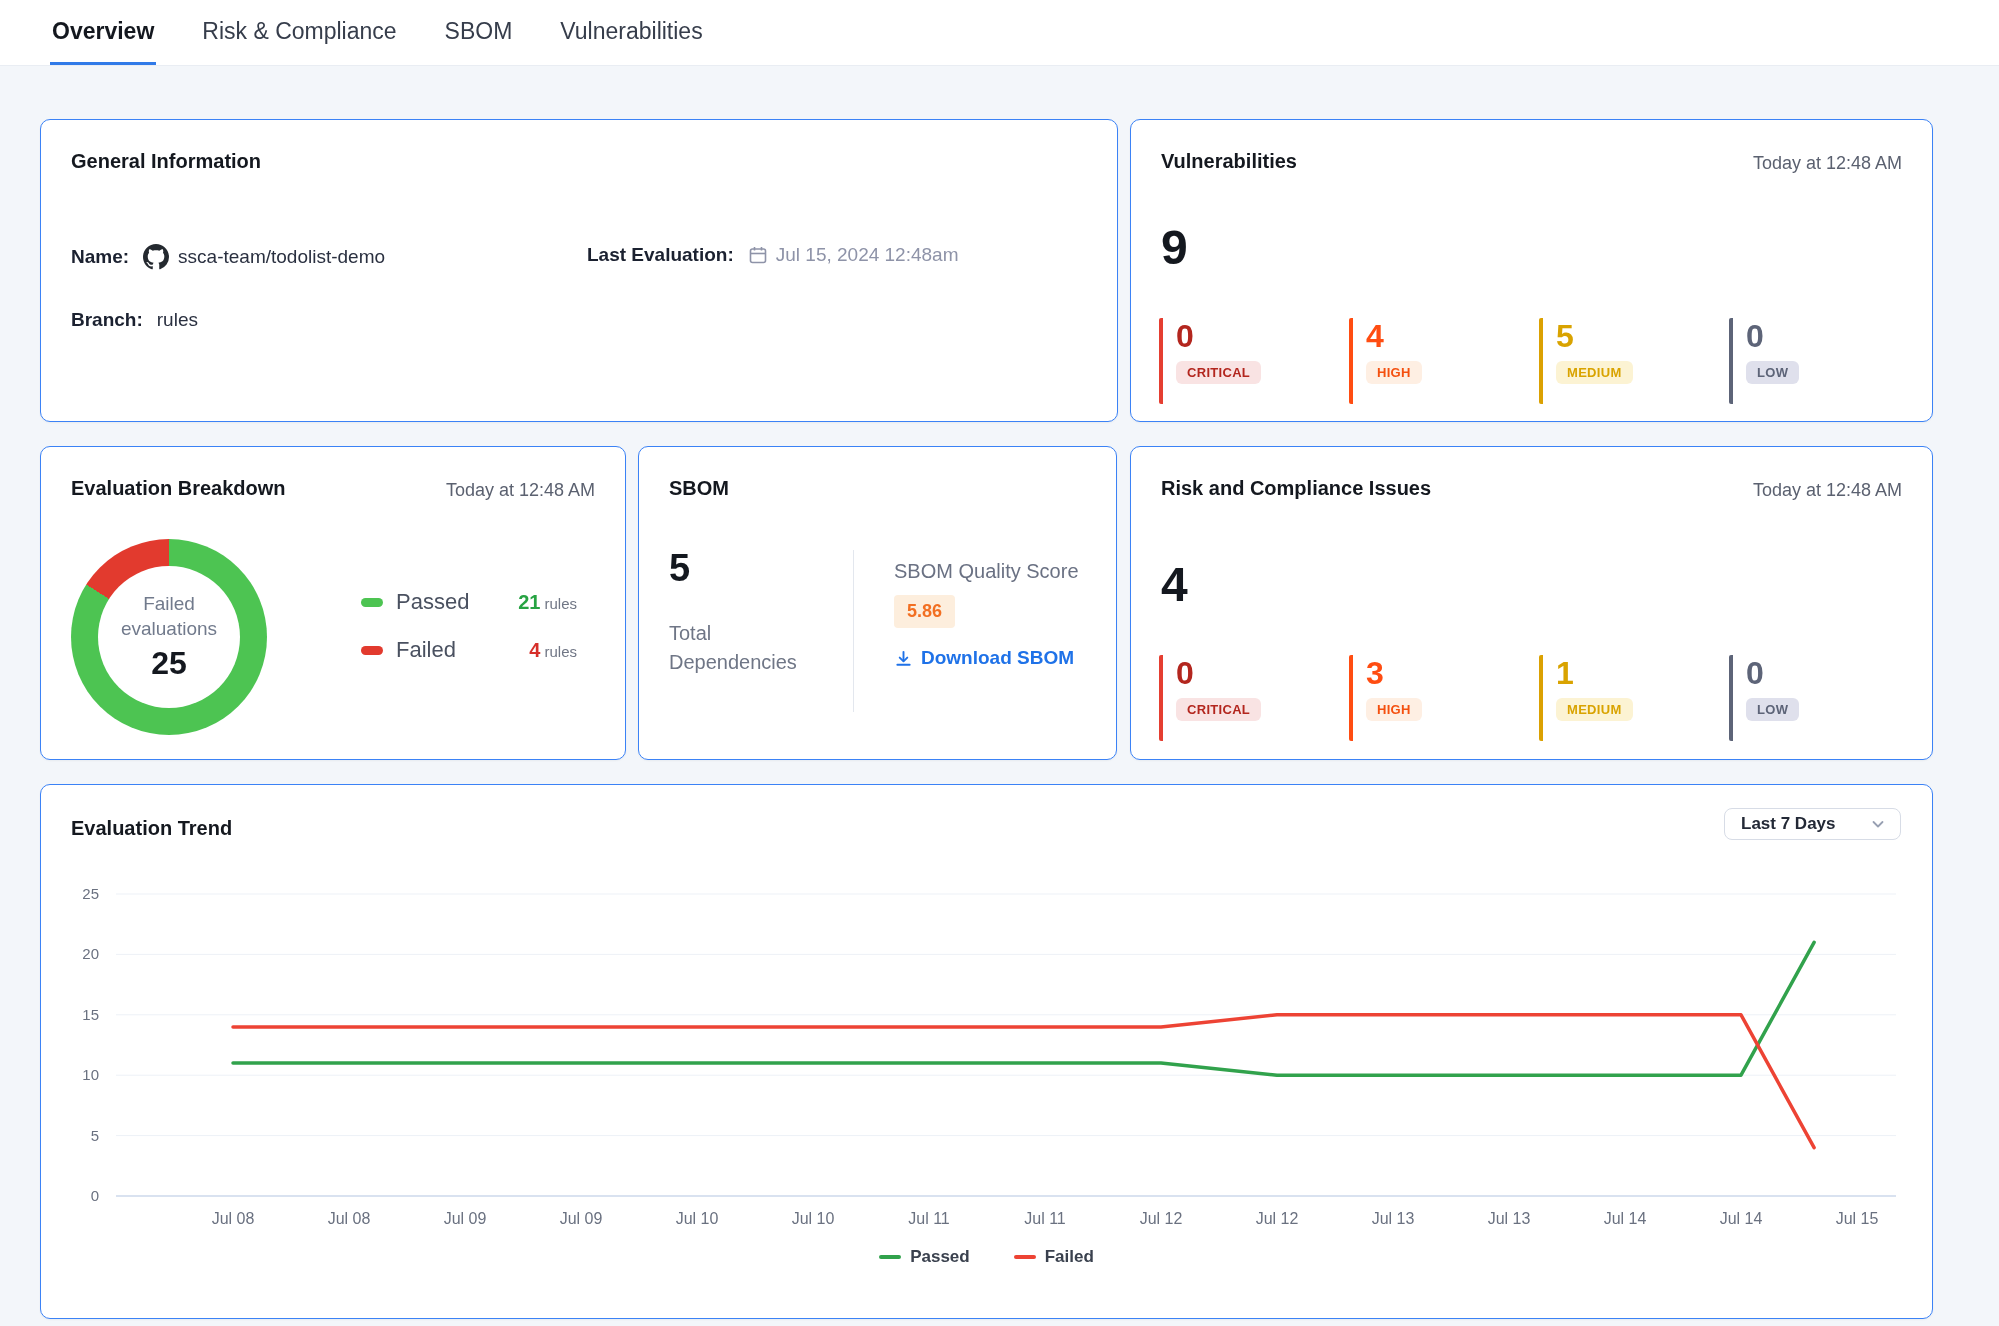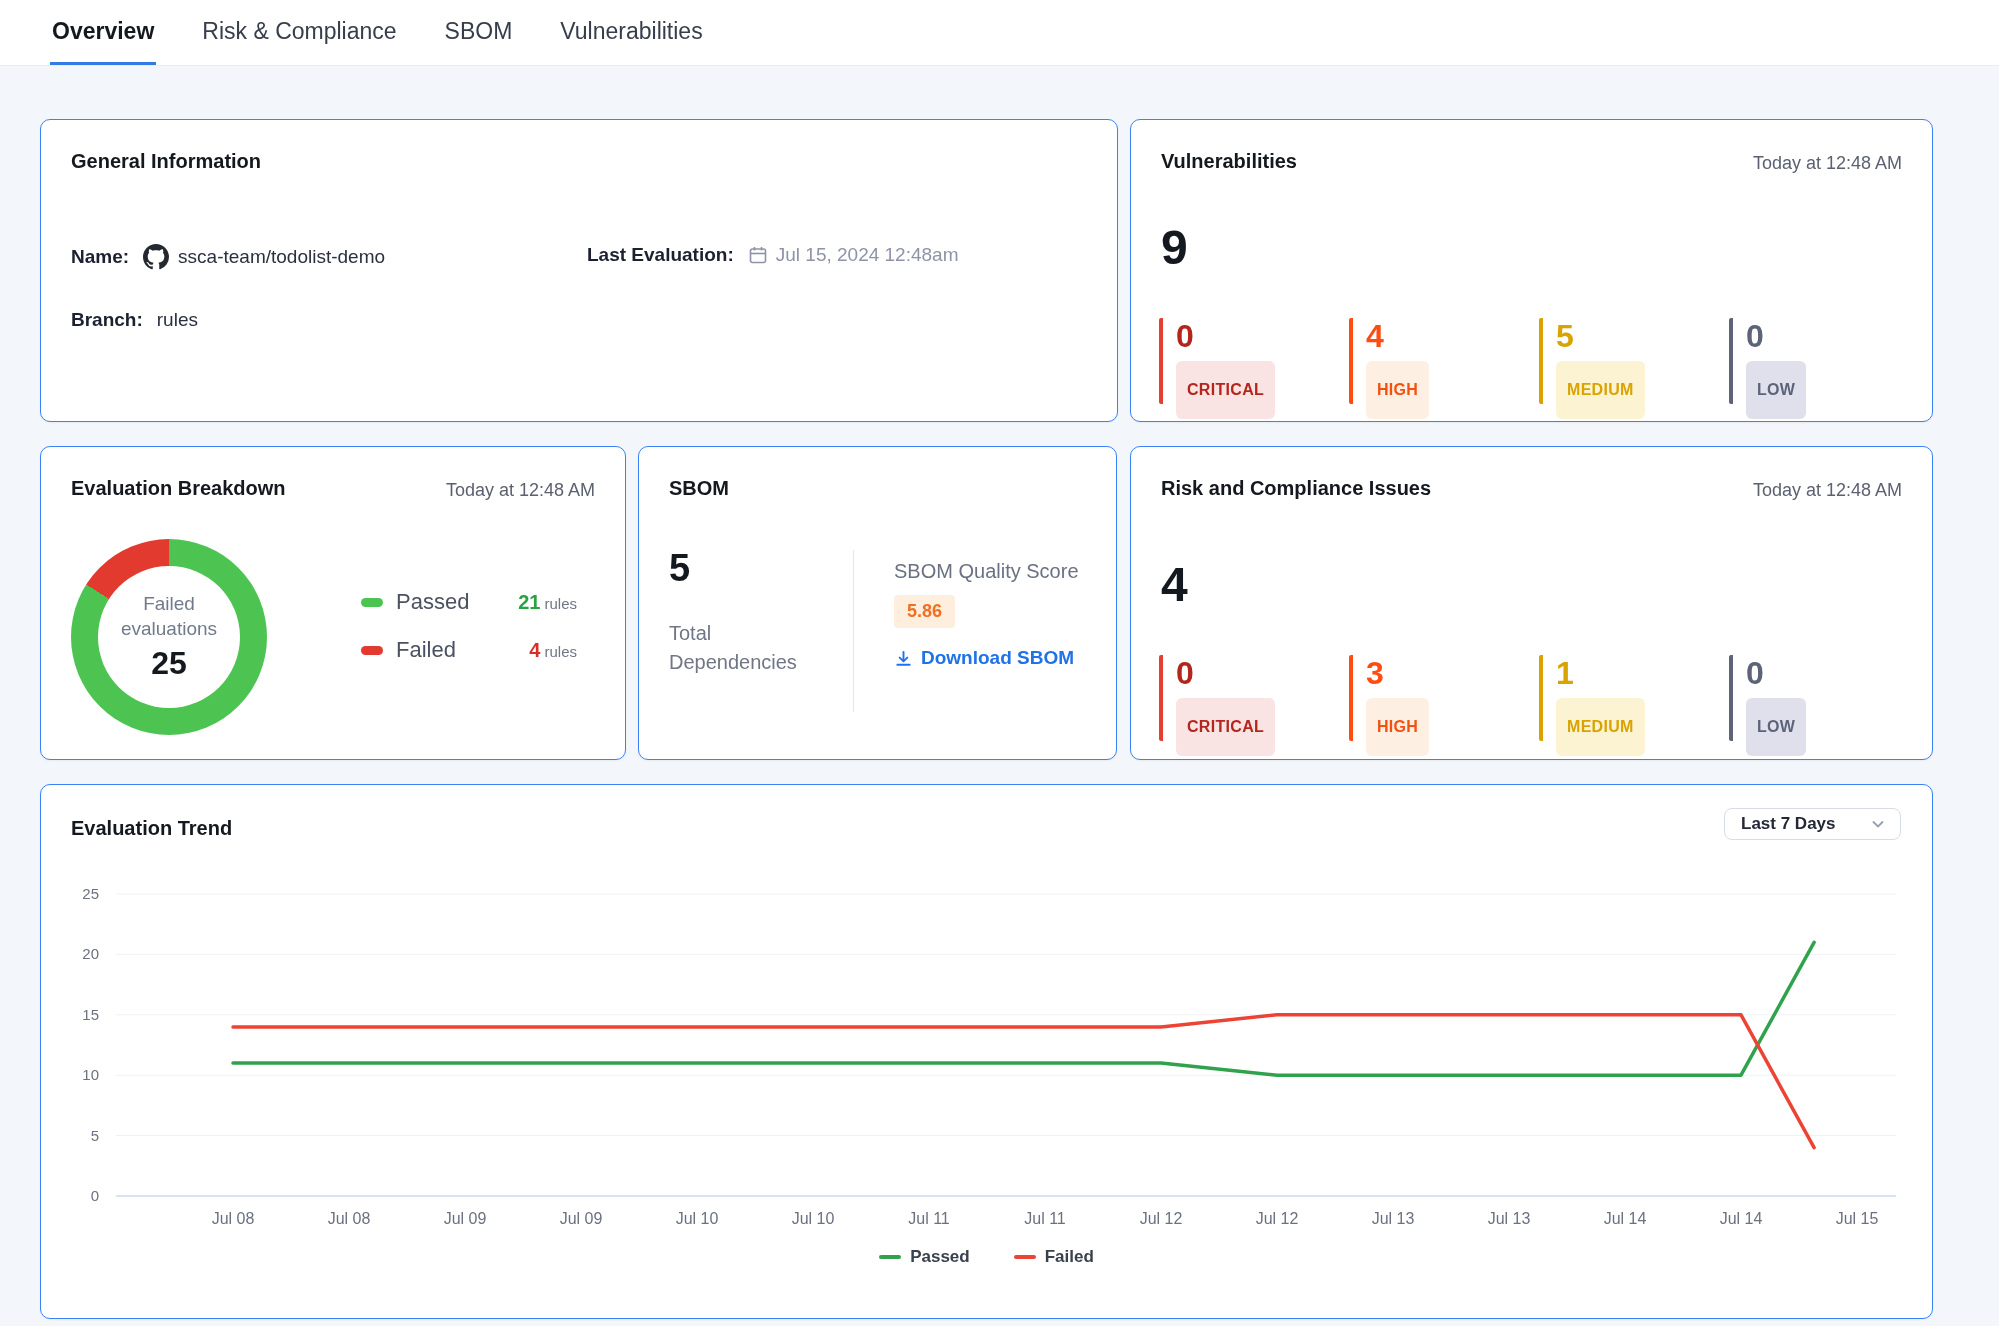--- a/index.html
+++ b/index.html
@@ -45,21 +45,21 @@
   .info-label { font-weight:700; color:#1b2130; margin-right:14px; }
   .info-value { color:#2a3040; }
   .info-muted { color:#8e93a8; }
   .gh-icon { display:inline-flex; margin-right:9px; }
   .cal-icon { display:inline-flex; margin-right:8px; }
   
   .big-number { position:absolute; left:30px; font-size:48px; font-weight:700; color:#14181f; }
   .sev-row { position:absolute; left:28px; display:flex; }
   .sev-item { width:190px; height:86px; border-left:4px solid; border-radius:2px; padding-left:13px; padding-top:2px; }
   .sev-count { font-size:32px; font-weight:700; line-height:1.05; }
-  .sev-badge { display:inline-block; margin-top:7px; padding:20px 11px; border-radius:6px; font-size:16px; font-weight:700; letter-spacing:0.3px; }
+  .sev-badge { display:inline-block; margin-top:7px; padding:4px 11px; border-radius:6px; font-size:13px; font-weight:700; letter-spacing:0.3px; }
   .sev-critical { border-left-color:#e53e31; }
   .sev-critical .sev-count { color:#b3261e; }
   .sev-critical .sev-badge { background:#f9e3e3; color:#b3261e; }
   .sev-high { border-left-color:#ff4d12; }
   .sev-high .sev-count { color:#ff4d12; }
   .sev-high .sev-badge { background:#feefe3; color:#f4500f; }
   .sev-medium { border-left-color:#dba102; }
   .sev-medium .sev-count { color:#d9a300; }
   .sev-medium .sev-badge { background:#fcf3d3; color:#d9a300; }
   .sev-low { border-left-color:#5d6478; }

